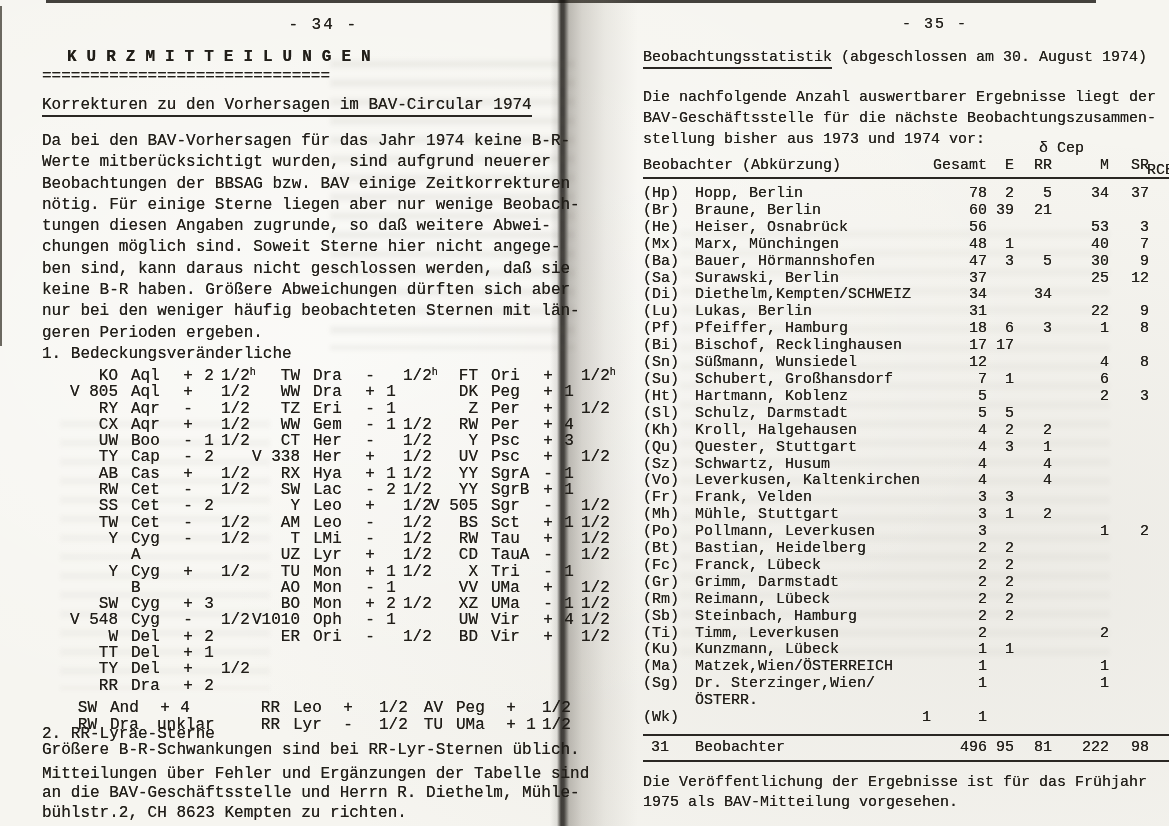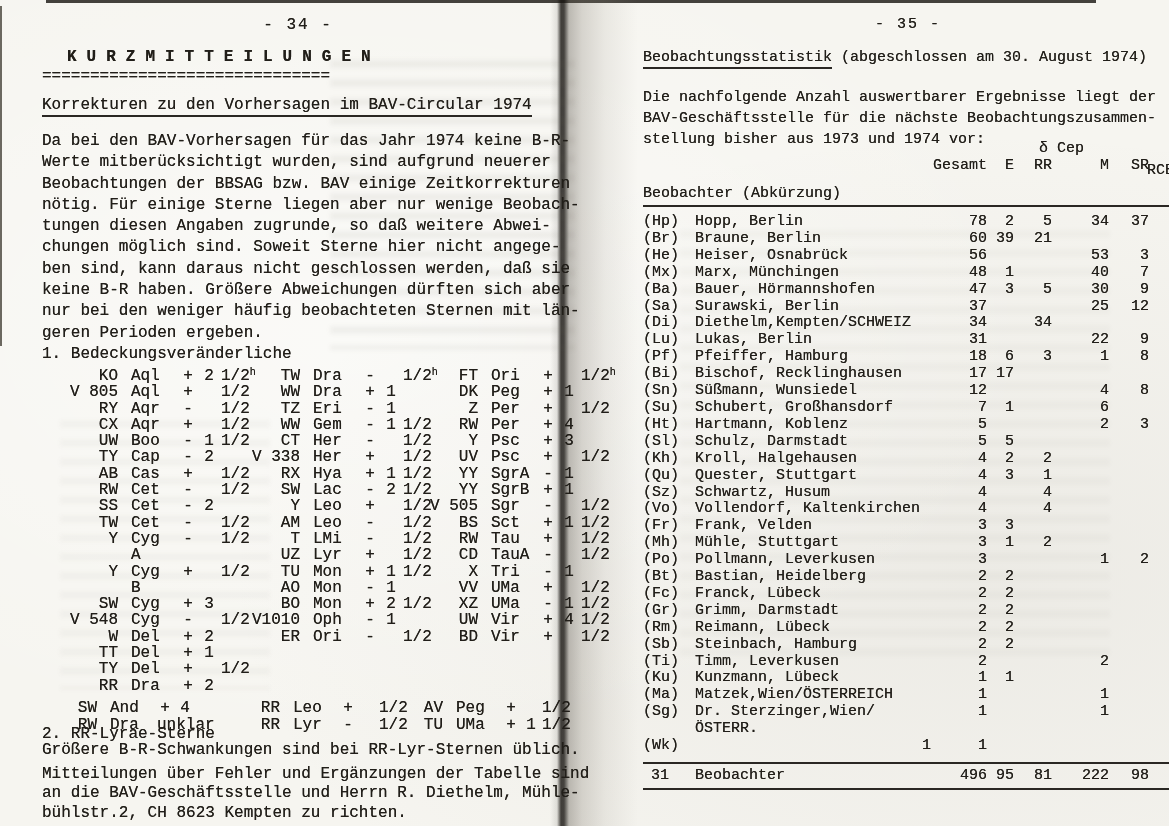--- a/index.html
+++ b/index.html
@@ -7,21 +7,21 @@
     background:#f6f5f0;
     background-image:radial-gradient(ellipse at 30% 40%, rgba(255,255,255,.5), rgba(0,0,0,0) 60%),
                      radial-gradient(ellipse at 85% 70%, rgba(120,112,100,.08), rgba(0,0,0,0) 55%);
     font-family:"Liberation Mono","DejaVu Sans Mono",monospace;
     color:#211e19;}
   .scan *{box-sizing:border-box;}
   .txt{position:absolute;text-shadow:0 0 .6px rgba(33,30,25,.85);}
   .lines{white-space:pre;}
   .left-pg{font-size:16px;}
   .right-pg{font-size:15px;}
-  .pagenum{width:120px;text-align:center;letter-spacing:2px;}
+  .pagenum{width:120px;text-align:right;letter-spacing:2px;}
   .main-title{letter-spacing:10px;font-weight:bold;margin-left:25px;}
   .underlined{border-bottom:2px solid #2a2723;padding-bottom:1px;}
   sup{font-size:10px;line-height:0;vertical-align:5px;}
   
   .star-group{position:absolute;line-height:16.3px;}
   .rr-group{line-height:17px;}
   .star-row{display:grid;grid-template-columns:64px 58px 24px 18px 48px;}
   .rr-group .star-row{grid-template-columns:34px 56px 24px 16px 44px;}
   .star-id{text-align:right;}
   .star-cons{padding-left:13px;}
@@ -517,21 +517,21 @@
     <div class="txt lines" style="left:643px;top:87px;line-height:21px;">Die nachfolgende Anzahl auswertbarer Ergebnisse liegt der
 BAV-Geschäftsstelle für die nächste Beobachtungszusammen-
 stellung bisher aus 1973 und 1974 vor:</div>
 
     <div class="stats-block txt">
       <div class="hdr-top">
         <span style="left:371px;width:95px;text-align:center;">δ Cep</span>
         <span style="left:504px;margin-top:22px;">RCB</span>
       </div>
       <div class="stats-grid">
-        <div style="grid-column:1 / 3;margin-top:28px;">Beobachter (Abkürzung)</div>
+        <div style="grid-column:1 / 3;">Beobachter (Abkürzung)</div>
         <div class="num">Gesamt</div>
         <div class="num">E</div>
         <div class="num">RR</div>
         <div class="num">M</div>
         <div class="num">SR</div>
       </div>
       <div class="rule" style="margin-top:3px;"></div>
 
       <div class="stats-rows">
           <div class="stats-grid">
@@ -682,21 +682,21 @@
             <span class="c-abbr">(Sz)</span>
             <span class="c-name">Schwartz, Husum</span>
             <span class="num">4</span>
             <span class="num"></span>
             <span class="num">4</span>
             <span class="num"></span>
             <span class="num"></span>
           </div>
           <div class="stats-grid">
             <span class="c-abbr">(Vo)</span>
-            <span class="c-name">Vollendorf, Kaltenkirchen</span>
+            <span class="c-name">Leverkusen, Kaltenkirchen</span>
             <span class="num">4</span>
             <span class="num"></span>
             <span class="num">4</span>
             <span class="num"></span>
             <span class="num"></span>
           </div>
           <div class="stats-grid">
             <span class="c-abbr">(Fr)</span>
             <span class="c-name">Frank, Velden</span>
             <span class="num">3</span>
@@ -819,16 +819,18 @@
         <div style="padding-left:8px;">31</div>
         <div>Beobachter</div>
         <div class="num">496</div>
         <div class="num">95</div>
         <div class="num">81</div>
         <div class="num">222</div>
         <div class="num">98</div>
       </div>
       <div class="rule"></div>
 
+      <div class="lines" style="margin-top:11px;line-height:20px;">Die Veröffentlichung der Ergebnisse ist für das Frühjahr
+1975 als BAV-Mitteilung vorgesehen.</div>
     </div>
   </div>
 
 </div>
 
 </body></html>

